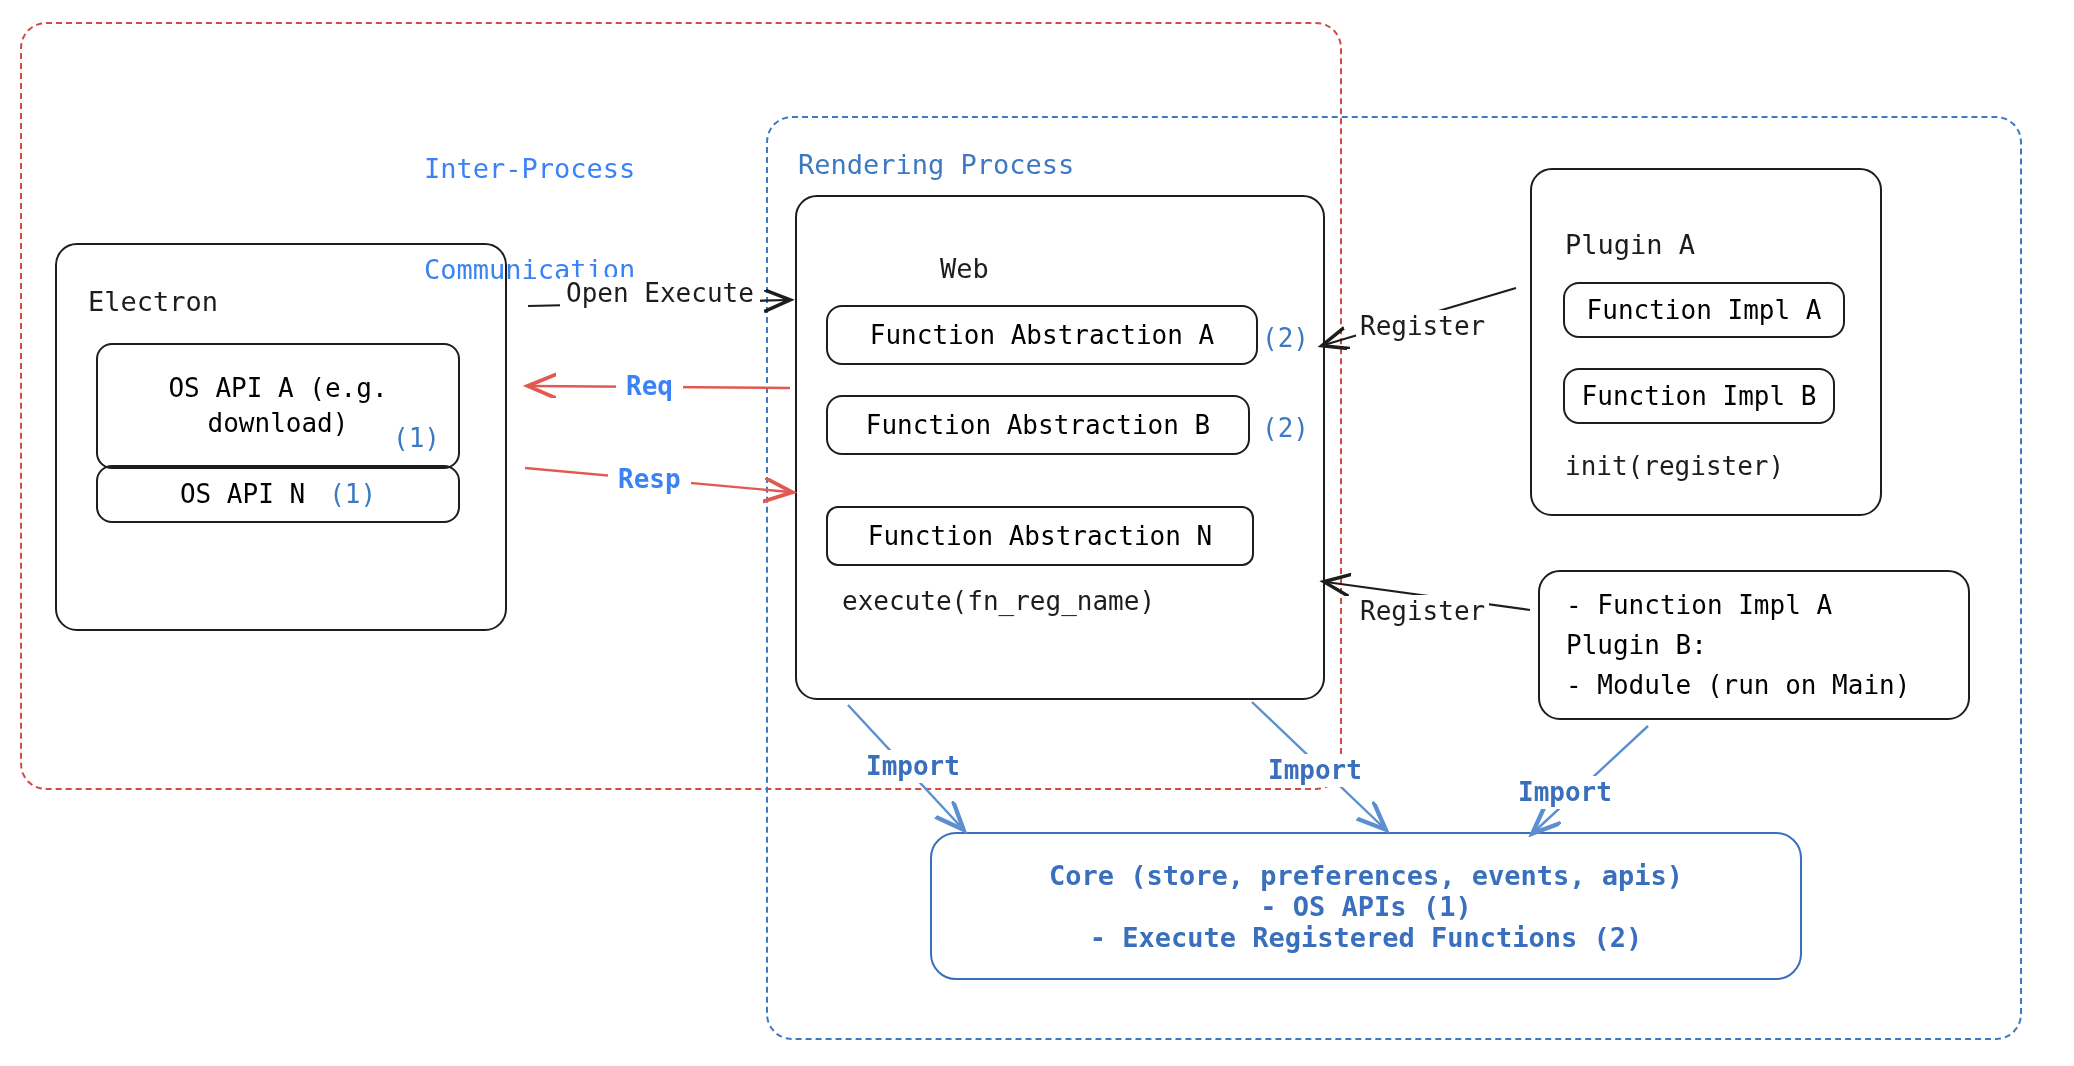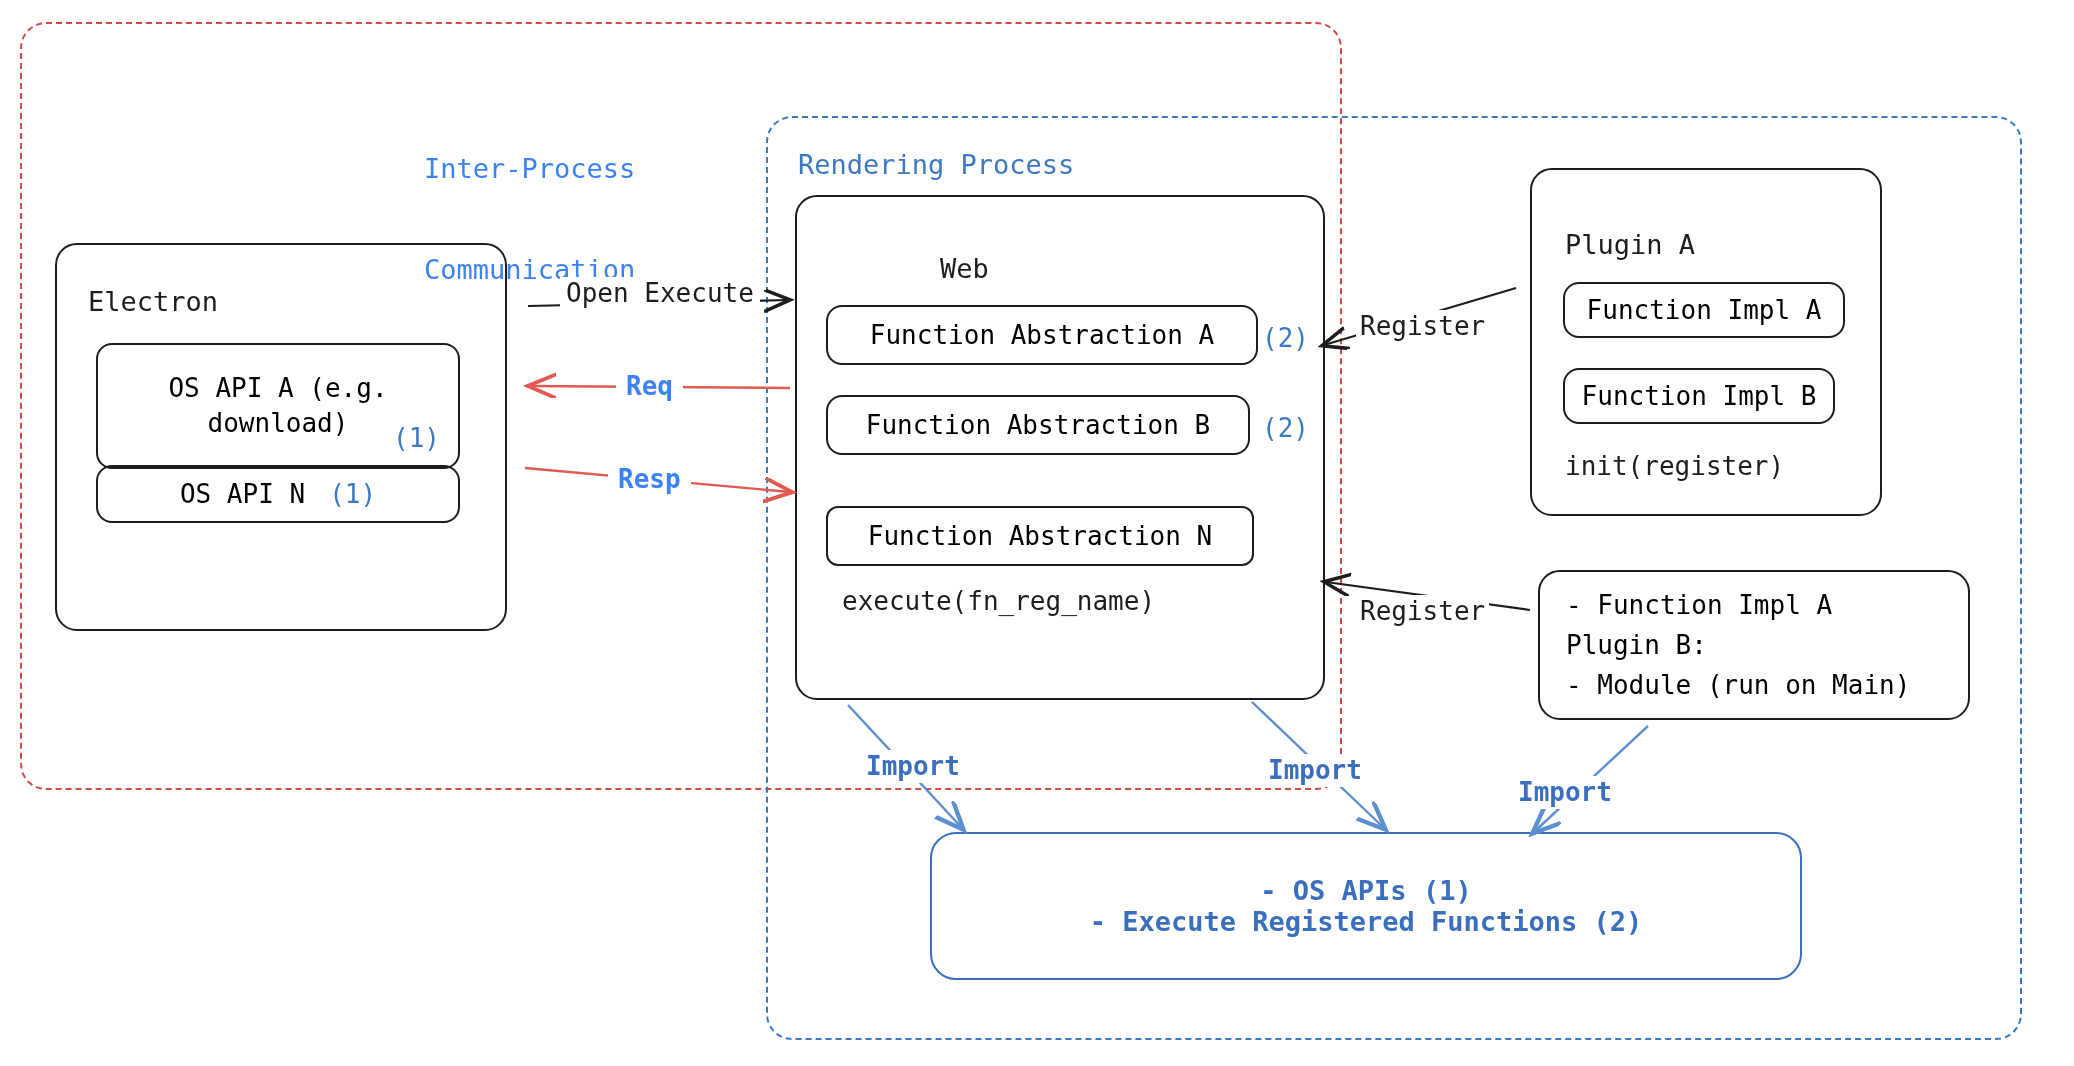--- a/index.html
+++ b/index.html
@@ -147,20 +147,21 @@
   </div>
   <div class="lbl mono f-body" style="left:1565px; top:450px;">init(register)</div>
 
   <div class="pluginb-list mono" style="left:1538px; top:570px; width:432px; height:150px;">
     <div>- Function Impl A</div>
     <div>Plugin B:</div>
     <div>- Module (run on Main)</div>
   </div>
 
   <div class="core-box mono" style="left:930px; top:832px; width:872px; height:148px;">
+    <div class="blue-bold" style="font-size:27px;">Core (store, preferences, events, apis)</div>
     <div class="blue-bold" style="font-size:27px;">- OS APIs (1)</div>
     <div class="blue-bold" style="font-size:27px;">- Execute Registered Functions (2)</div>
   </div>
 
   <svg class="layer" viewBox="0 0 2074 1066">
     <defs>
       <marker id="ah-black" markerWidth="14" markerHeight="14" refX="11" refY="5" orient="auto">
         <path d="M0,0 L12,5 L0,10" fill="none" stroke="#1d1d1d" stroke-width="1.6"></path>
       </marker>
       <marker id="ah-red" markerWidth="14" markerHeight="14" refX="11" refY="5" orient="auto">

